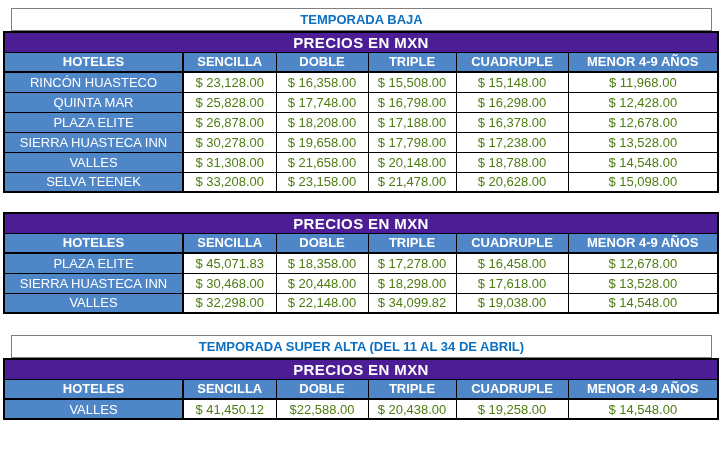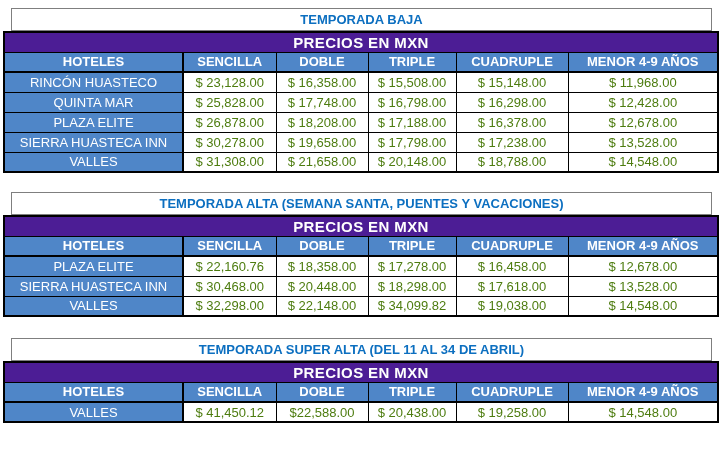--- a/index.html
+++ b/index.html
@@ -129,25 +129,32 @@
             <td class="price-cell">$ 13,528.00</td>
           </tr>
           <tr class="data-row">
             <td class="hotel-cell">VALLES</td>
             <td class="price-cell">$ 31,308.00</td>
             <td class="price-cell">$ 21,658.00</td>
             <td class="price-cell">$ 20,148.00</td>
             <td class="price-cell">$ 18,788.00</td>
             <td class="price-cell">$ 14,548.00</td>
           </tr>
+          <tr class="data-row">
+            <td class="hotel-cell">SELVA TEENEK</td>
+            <td class="price-cell">$ 33,208.00</td>
+            <td class="price-cell">$ 23,158.00</td>
+            <td class="price-cell">$ 21,478.00</td>
+            <td class="price-cell">$ 20,628.00</td>
+            <td class="price-cell">$ 15,098.00</td>
+          </tr>
         </tbody>
       </table>
     </div>
     <div class="section">
-      <div class="season-title">TEMPORADA ALTA (SEMANA SANTA, PUENTES Y VACACIONES)</div>
       <table class="price-table">
         <colgroup>
           <col style="width:179px">
           <col style="width:93px">
           <col style="width:92px">
           <col style="width:88px">
           <col style="width:112px">
           <col style="width:150px">
         </colgroup>
         <tbody>
@@ -157,21 +164,21 @@
           <tr class="header-row">
             <th class="hotel-head">HOTELES</th>
             <th class="">SENCILLA</th>
             <th class="">DOBLE</th>
             <th class="">TRIPLE</th>
             <th class="">CUADRUPLE</th>
             <th class="">MENOR 4-9 AÑOS</th>
           </tr>
           <tr class="data-row">
             <td class="hotel-cell">PLAZA ELITE</td>
-            <td class="price-cell">$ 22,160.76</td>
+            <td class="price-cell">$ 45,071.83</td>
             <td class="price-cell">$ 18,358.00</td>
             <td class="price-cell">$ 17,278.00</td>
             <td class="price-cell">$ 16,458.00</td>
             <td class="price-cell">$ 12,678.00</td>
           </tr>
           <tr class="data-row">
             <td class="hotel-cell">SIERRA HUASTECA INN</td>
             <td class="price-cell">$ 30,468.00</td>
             <td class="price-cell">$ 20,448.00</td>
             <td class="price-cell">$ 18,298.00</td>

